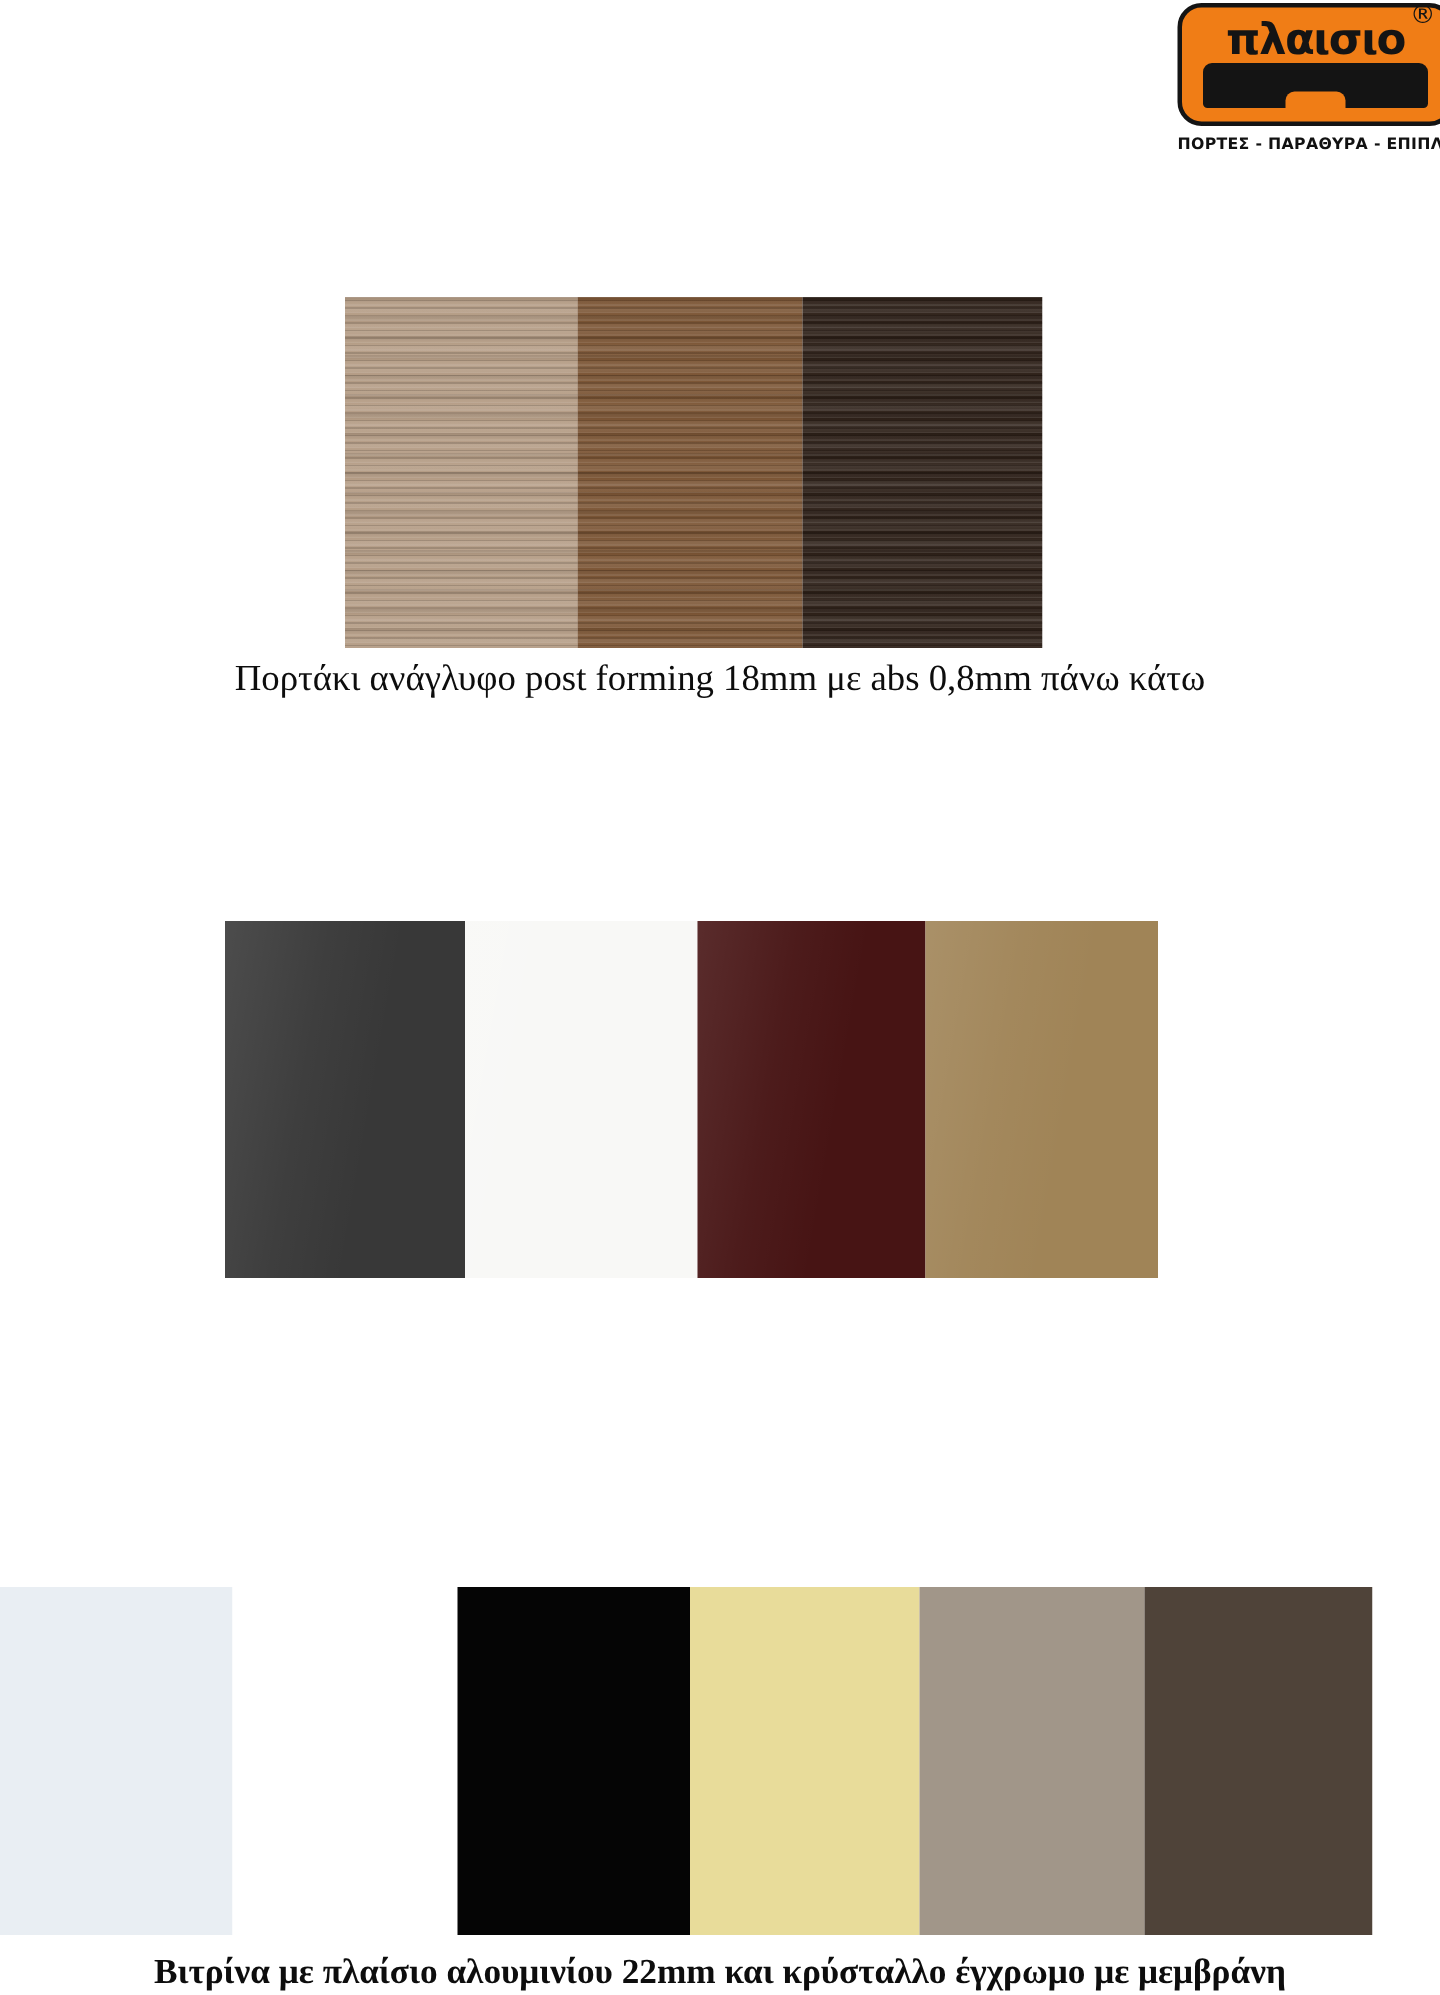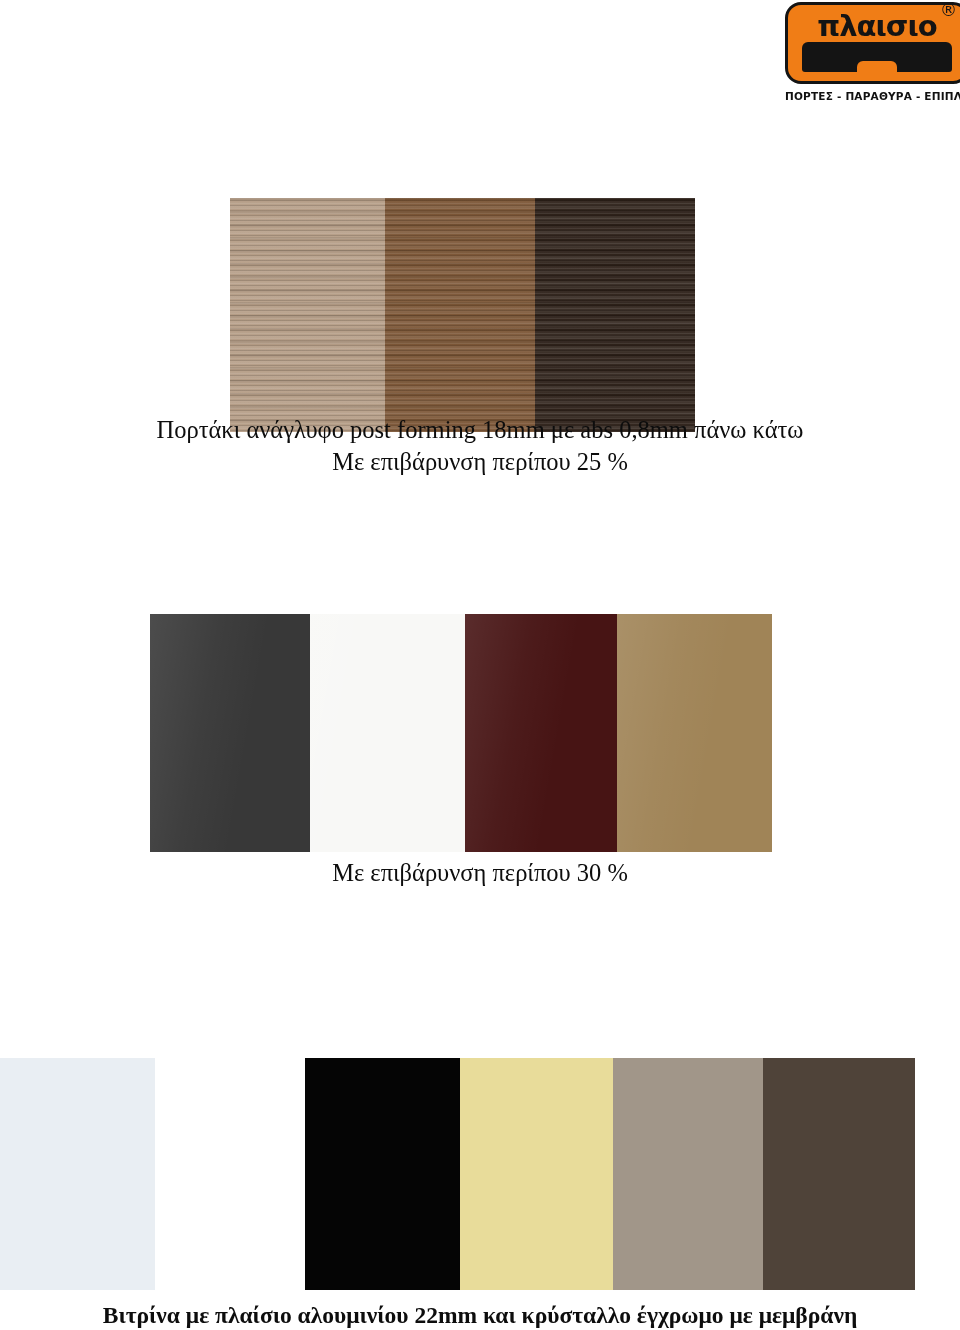--- a/index.html
+++ b/index.html
@@ -152,21 +152,21 @@
   
   .caption {
     position: absolute;
     left: 0;
     width: 960px;
     text-align: center;
     font-size: 24.5px;
     line-height: 1.30;
     color: #0d0d0d;
   }
-  #caption-postforming { top: 414px; }
+  #caption-postforming { top: 437px; }
   #caption-highgloss   { top: 857px; }
   #caption-vitrina     { top: 1300px; font-size: 23.5px; font-weight: bold; }
   .caption .line { display: block; white-space: nowrap; }
 </style>
 </head>
 <body>
 
 <div class="logo-block">
   <div class="logo-mark">
     <div class="logo-word">πλαισιο</div>
@@ -179,32 +179,30 @@
 </div>
 
 <div class="strip" id="strip-wood">
     <div class="panel grain" style="width: 155px; background: rgb(180, 156, 133);"></div>
     <div class="panel grain" style="width: 150px; background: rgb(124, 86, 54);"></div>
     <div class="panel grain" style="width: 160px; background: rgb(46, 33, 25);"></div>
   </div>
 
 <div class="caption" id="caption-postforming">
   <span class="line">Πορτάκι ανάγλυφο post forming 18mm με abs 0,8mm πάνω κάτω</span>
-  <span class="line">Με επιβάρυνση περίπου 25 %</span>
 </div>
 
 <div class="strip" id="strip-gloss">
     <div class="panel gloss" style="width: 160px; background: rgb(56, 56, 56);"></div>
     <div class="panel gloss" style="width: 155px; background: rgb(248, 248, 246);"></div>
     <div class="panel gloss" style="width: 152px; background: rgb(71, 20, 20);"></div>
     <div class="panel gloss" style="width: 155px; background: rgb(160, 132, 87);"></div>
   </div>
 
 <div class="caption" id="caption-highgloss">
-  <span class="line">Με επιβάρυνση περίπου 30 %</span>
 </div>
 
 <div class="strip" id="strip-glass">
     <div class="panel" style="width: 155px; background: rgb(233, 238, 243);"></div>
     <div class="panel" style="width: 150px; background: rgb(255, 255, 255);"></div>
     <div class="panel" style="width: 155px; background: rgb(5, 5, 5);"></div>
     <div class="panel" style="width: 153px; background: rgb(232, 220, 154);"></div>
     <div class="panel" style="width: 150px; background: rgb(161, 150, 137);"></div>
     <div class="panel" style="width: 152px; background: rgb(79, 67, 57);"></div>
   </div>

